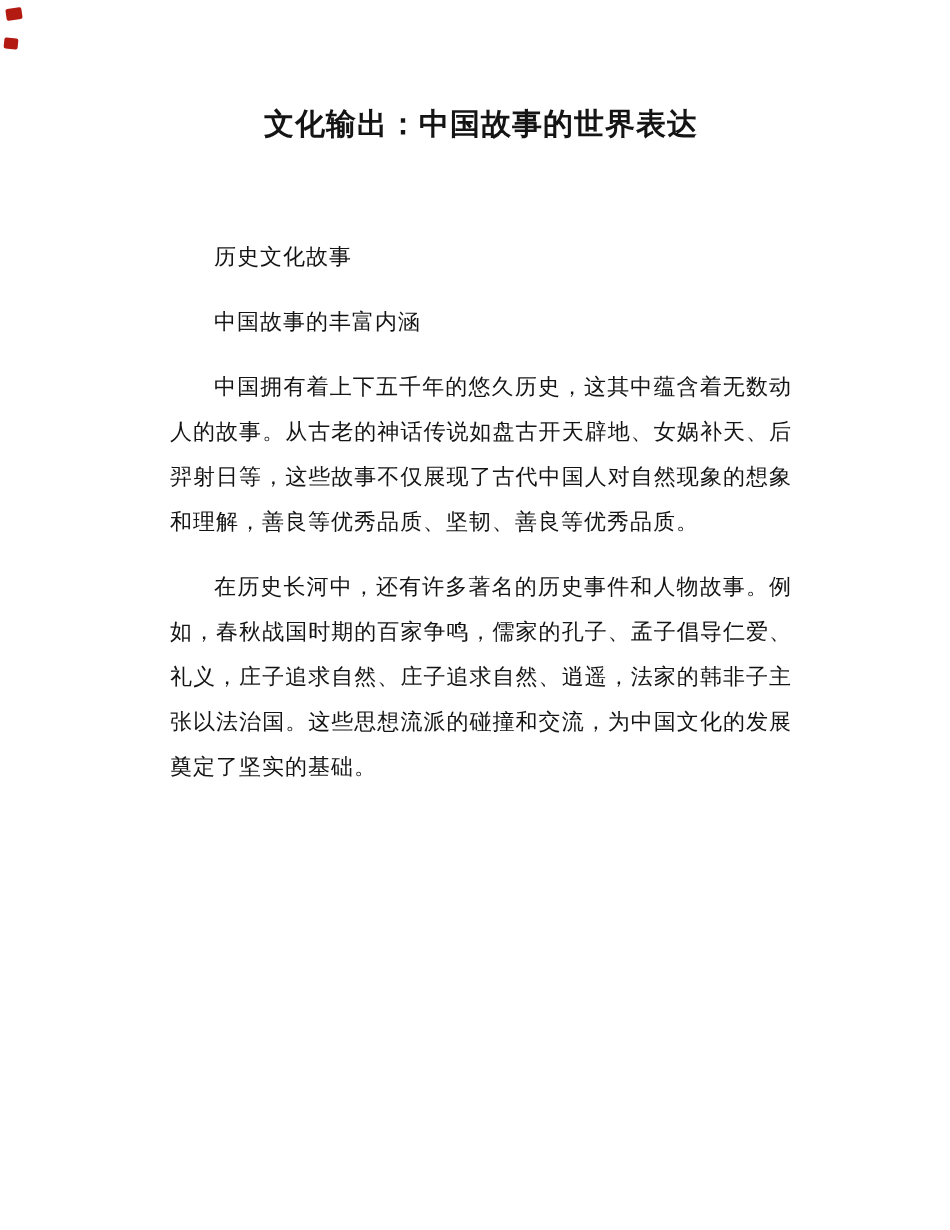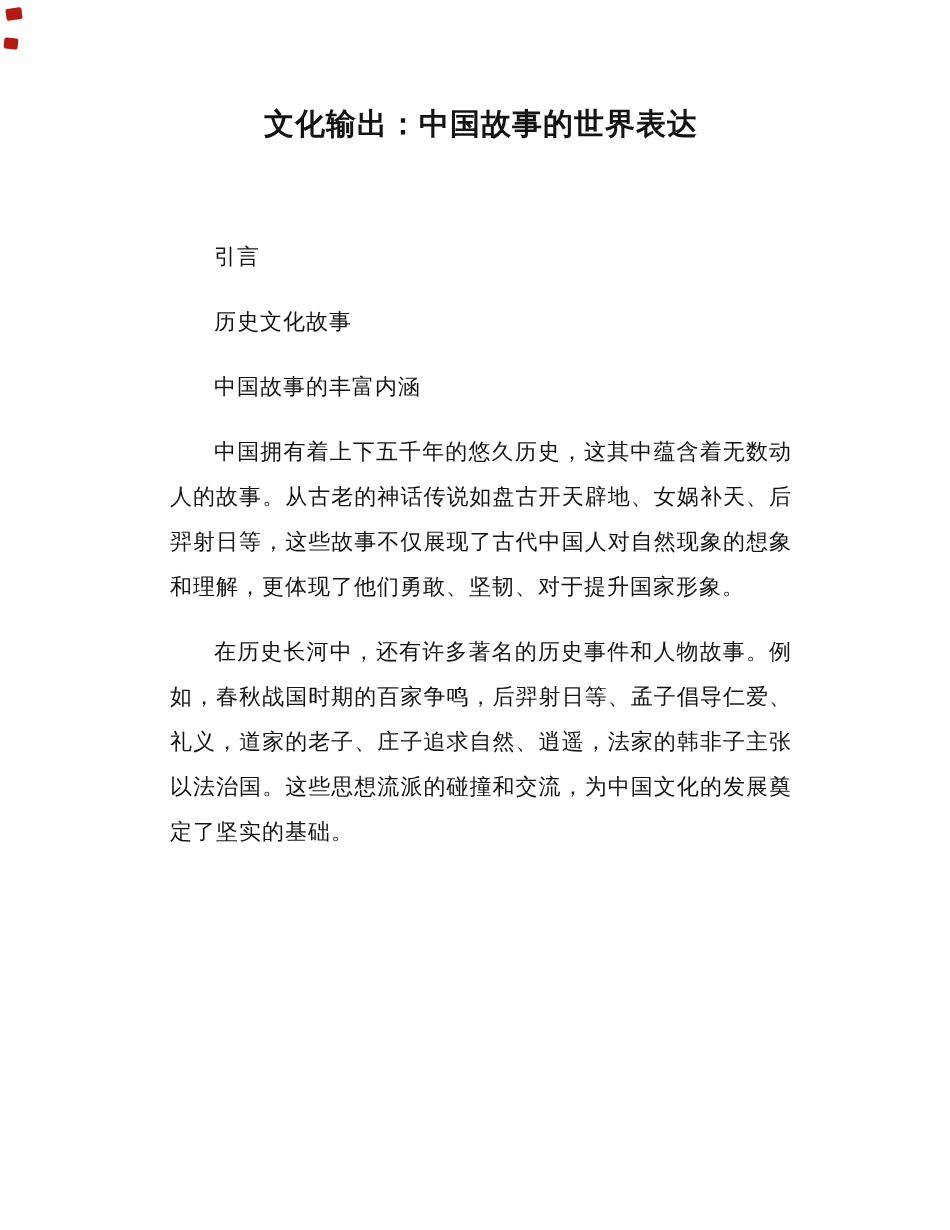--- a/index.html
+++ b/index.html
@@ -70,25 +70,24 @@
 <body>
 
 <div class="page">
 
   <div class="artifact artifact-1" style="background: rgb(179, 26, 18);"></div>
   <div class="artifact artifact-2" style="background: rgb(179, 26, 18);"></div>
 
   <div class="content">
     <h1 class="doc-title">文化输出：中国故事的世界表达</h1>
 
-    <p class="section-heading">引言</p>
 
 
     <p class="section-heading">历史文化故事</p>
 
     <p class="section-heading">中国故事的丰富内涵</p>
 
-    <p class="para">中国拥有着上下五千年的悠久历史，这其中蕴含着无数动人的故事。从古老的神话传说如盘古开天辟地、女娲补天、后羿射日等，这些故事不仅展现了古代中国人对自然现象的想象和理解，更体现了他们勇敢、坚韧、对于提升国家形象。</p>
+    <p class="para">中国拥有着上下五千年的悠久历史，这其中蕴含着无数动人的故事。从古老的神话传说如盘古开天辟地、女娲补天、后羿射日等，这些故事不仅展现了古代中国人对自然现象的想象和理解，善良等优秀品质、坚韧、善良等优秀品质。</p>
 
-    <p class="para">在历史长河中，还有许多著名的历史事件和人物故事。例如，春秋战国时期的百家争鸣，后羿射日等、孟子倡导仁爱、礼义，道家的老子、庄子追求自然、逍遥，法家的韩非子主张以法治国。这些思想流派的碰撞和交流，为中国文化的发展奠定了坚实的基础。</p>
+    <p class="para">在历史长河中，还有许多著名的历史事件和人物故事。例如，春秋战国时期的百家争鸣，儒家的孔子、孟子倡导仁爱、礼义，庄子追求自然、庄子追求自然、逍遥，法家的韩非子主张以法治国。这些思想流派的碰撞和交流，为中国文化的发展奠定了坚实的基础。</p>
   </div>
 
 </div>
 
 </body></html>

